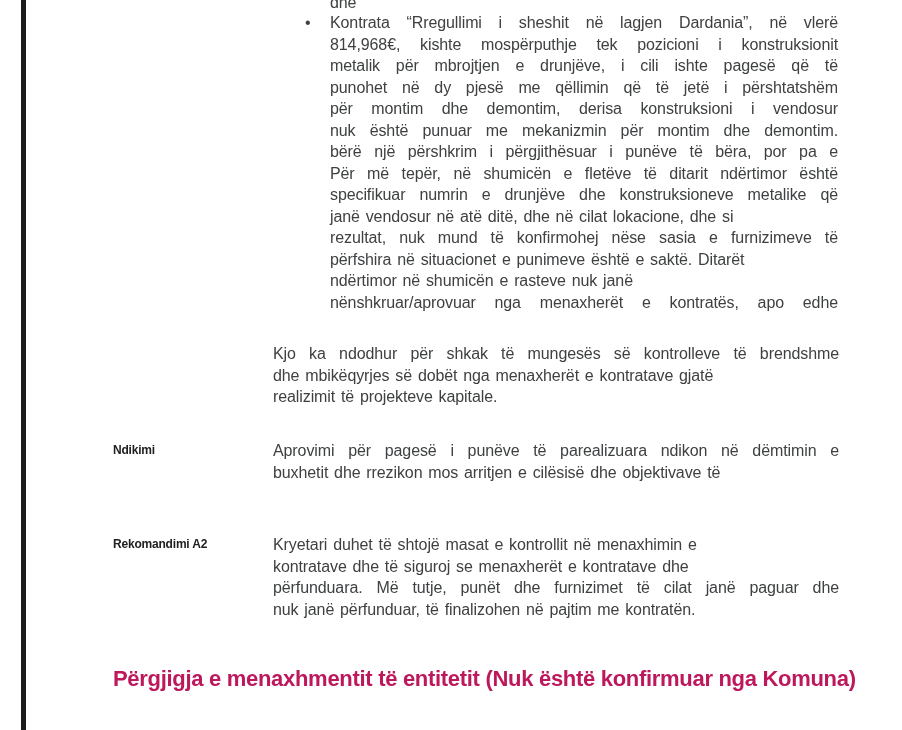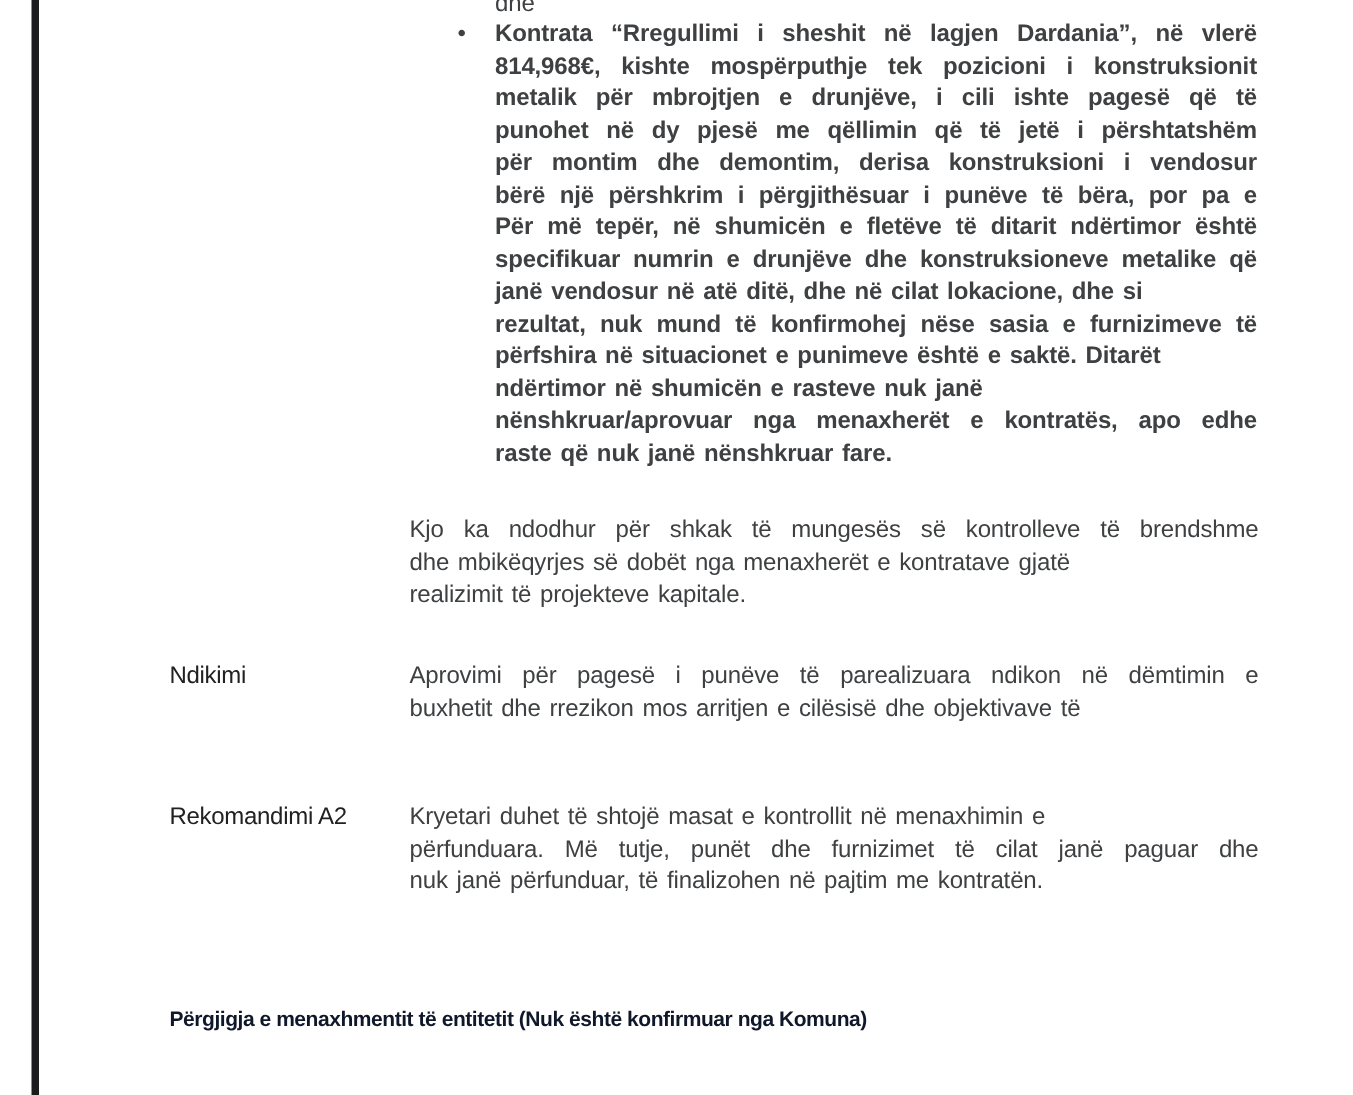--- a/index.html
+++ b/index.html
@@ -45,34 +45,33 @@
     top: 12px;
     font-size: 16px;
     line-height: 21.5px;
     color: #3e4042;
   }
   .bullet-text {
     position: absolute;
     left: 310px;
     top: 12px;
     width: 508px;
-    font-weight: bold;
   }
   .cause-par {
     position: absolute;
     left: 253px;
     top: 343px;
     width: 566px;
   }
   .section-label {
     position: absolute;
     left: 93px;
-    font-size: 16px;
+    font-size: 12px;
     line-height: 21.5px;
-    font-weight: 400;
+    font-weight: 700;
     color: #212123;
     letter-spacing: -0.2px;
     white-space: nowrap;
   }
   .label-impact { top: 440px; }
   .label-recommendation { top: 534px; }
   .body-impact {
     position: absolute;
     left: 253px;
     top: 440px;
@@ -82,24 +81,24 @@
     position: absolute;
     left: 253px;
     top: 534px;
     width: 566px;
   }
   .mgmt-heading {
     position: absolute;
     left: 93px;
     top: 668px;
     width: 640px;
-    font-size: 14px;
+    font-size: 22px;
     line-height: 22px;
     font-weight: 700;
-    color: #0f172a;
+    color: #be185d;
     letter-spacing: -0.3px;
     white-space: nowrap;
   }
 </style>
 </head>
 <body>
 
 <div class="stage">
 
   <div class="edge-bar left"></div>
@@ -108,47 +107,48 @@
   <div class="carryover line n">dhe</div>
 
   <div class="bullet-marker">•</div>
 
   <div class="bullet-text">
     <div class="line j">Kontrata “Rregullimi i sheshit në lagjen Dardania”, në vlerë</div>
     <div class="line j">814,968€, kishte mospërputhje tek pozicioni i konstruksionit</div>
     <div class="line j">metalik për mbrojtjen e drunjëve, i cili ishte pagesë që të</div>
     <div class="line j">punohet në dy pjesë me qëllimin që të jetë i përshtatshëm</div>
     <div class="line j">për montim dhe demontim, derisa konstruksioni i vendosur</div>
+    <div class="line j">nuk është punuar me mekanizmin për montim dhe demontim.</div>
     <div class="line j">bërë një përshkrim i përgjithësuar i punëve të bëra, por pa e</div>
     <div class="line j">Për më tepër, në shumicën e fletëve të ditarit ndërtimor është</div>
     <div class="line j">specifikuar numrin e drunjëve dhe konstruksioneve metalike që</div>
     <div class="line n">janë vendosur në atë ditë, dhe në cilat lokacione, dhe si</div>
     <div class="line j">rezultat, nuk mund të konfirmohej nëse sasia e furnizimeve të</div>
     <div class="line n">përfshira në situacionet e punimeve është e saktë. Ditarët</div>
     <div class="line n">ndërtimor në shumicën e rasteve nuk janë</div>
     <div class="line j">nënshkruar/aprovuar nga menaxherët e kontratës, apo edhe</div>
-    <div class="line n">raste që nuk janë nënshkruar fare.</div>
   </div>
 
   <div class="cause-par">
     <div class="line j">Kjo ka ndodhur për shkak të mungesës së kontrolleve të brendshme</div>
     <div class="line n">dhe mbikëqyrjes së dobët nga menaxherët e kontratave gjatë</div>
     <div class="line n">realizimit të projekteve kapitale.</div>
   </div>
 
   <div class="section-label label-impact">Ndikimi</div>
 
   <div class="body-impact">
     <div class="line j">Aprovimi për pagesë i punëve të parealizuara ndikon në dëmtimin e</div>
     <div class="line n">buxhetit dhe rrezikon mos arritjen e cilësisë dhe objektivave të</div>
   </div>
 
   <div class="section-label label-recommendation">Rekomandimi A2</div>
 
   <div class="body-recommendation">
     <div class="line n">Kryetari duhet të shtojë masat e kontrollit në menaxhimin e</div>
+    <div class="line n">kontratave dhe të siguroj se menaxherët e kontratave dhe</div>
     <div class="line j">përfunduara. Më tutje, punët dhe furnizimet të cilat janë paguar dhe</div>
     <div class="line n">nuk janë përfunduar, të finalizohen në pajtim me kontratën.</div>
   </div>
 
   <div class="mgmt-heading">Përgjigja e menaxhmentit të entitetit (Nuk është konfirmuar nga Komuna)</div>
 
 </div>
 
 </body></html>

